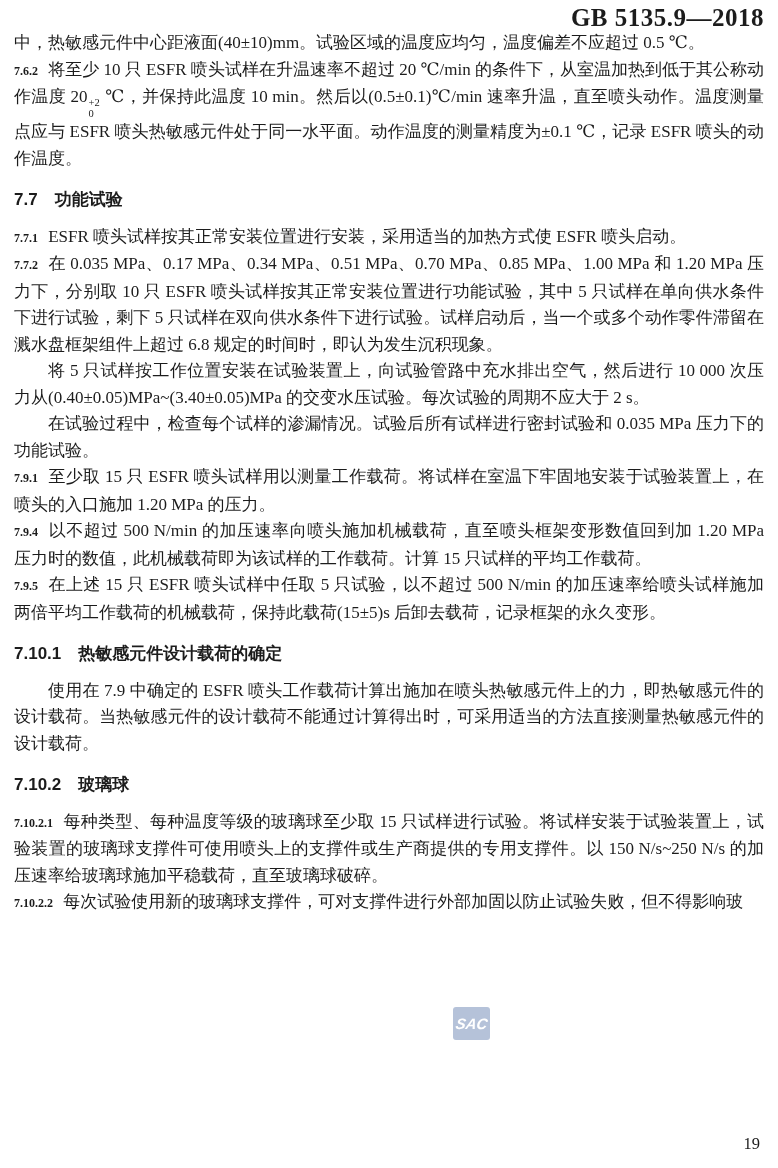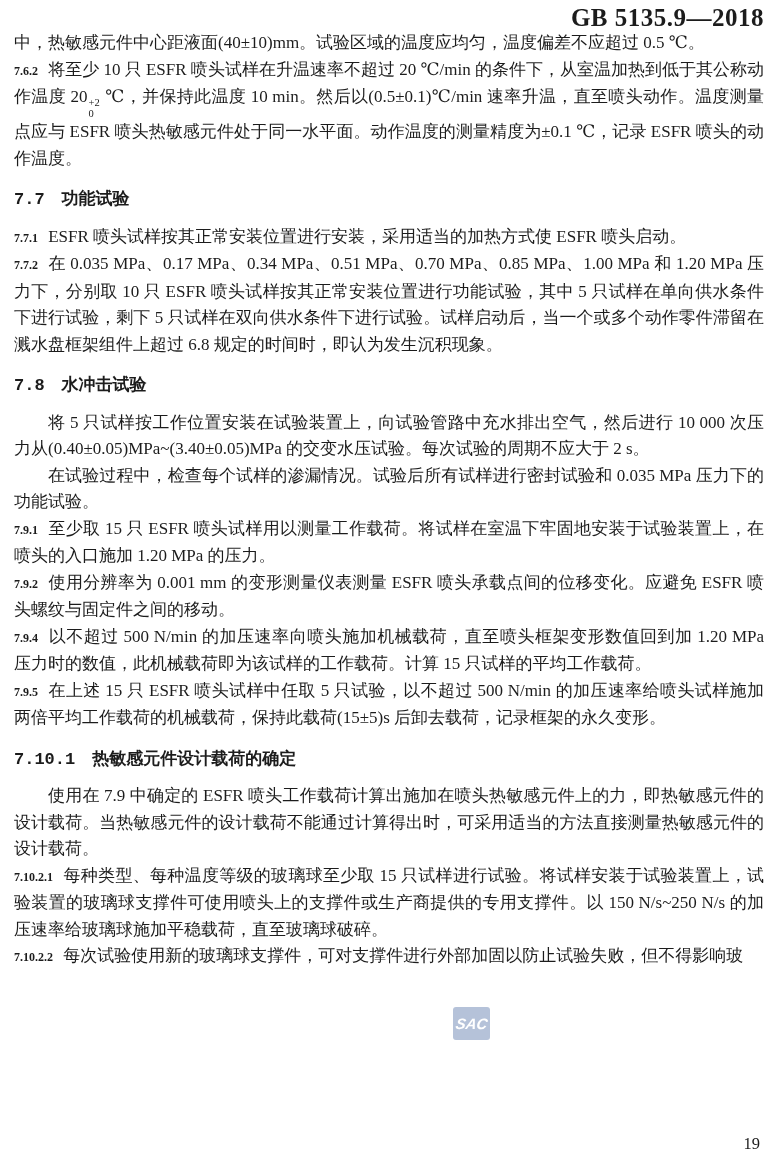--- a/index.html
+++ b/index.html
@@ -31,21 +31,21 @@
   }
   p.indent { text-indent:2em; }
   .cnum {
     font-family:Liberation Serif, serif;
     font-weight:700;
     font-size:12px;
     margin-right:0.85em;
   }
   h2.h, h3.h {
     margin:15px 0 10px 0;
-    font-family:Liberation Mono, monospace;
+    font-family:Liberation Sans, sans-serif;
     font-size:17px;
     font-weight:700;
     line-height:26.5px;
   }
   .hnum { margin-right:1em; }
   .tol {
     display:inline-flex;
     flex-direction:column;
     align-items:flex-start;
     vertical-align:-0.4em;
@@ -94,41 +94,40 @@
         <span class="tsup">+2</span>
         <span class="tsub">0</span>
       </span><span> ℃，并保持此温度 10 min。然后以(0.5±0.1)℃/min 速率升温，直至喷头动作。温度测量点应与 ESFR 喷头热敏感元件处于同一水平面。动作温度的测量精度为±0.1 ℃，记录 ESFR 喷头的动作温度。</span></p>
 
   <h2 class="h"><span class="hnum">7.7</span><span>功能试验</span></h2>
 
   <p class="clause"><span class="cnum">7.7.1</span><span>ESFR 喷头试样按其正常安装位置进行安装，采用适当的加热方式使 ESFR 喷头启动。</span></p>
 
   <p class="clause"><span class="cnum">7.7.2</span><span>在 0.035 MPa、0.17 MPa、0.34 MPa、0.51 MPa、0.70 MPa、0.85 MPa、1.00 MPa 和 1.20 MPa 压力下，分别取 10 只 ESFR 喷头试样按其正常安装位置进行功能试验，其中 5 只试样在单向供水条件下进行试验，剩下 5 只试样在双向供水条件下进行试验。试样启动后，当一个或多个动作零件滞留在溅水盘框架组件上超过 6.8 规定的时间时，即认为发生沉积现象。</span></p>
 
-  <h2 class="h"><span class="hnum">7.8</span><span>水冲击试验</span></h2>
 
   <p class="body indent"><span>将 5 只试样按工作位置安装在试验装置上，向试验管路中充水排出空气，然后进行 10 000 次压力从(0.40±0.05)MPa~(3.40±0.05)MPa 的交变水压试验。每次试验的周期不应大于 2 s。</span></p>
 
   <p class="body indent"><span>在试验过程中，检查每个试样的渗漏情况。试验后所有试样进行密封试验和 0.035 MPa 压力下的功能试验。</span></p>
 
 
   <p class="clause"><span class="cnum">7.9.1</span><span>至少取 15 只 ESFR 喷头试样用以测量工作载荷。将试样在室温下牢固地安装于试验装置上，在喷头的入口施加 1.20 MPa 的压力。</span></p>
 
-  <p class="clause"><span class="cnum">7.9.2</span><span>使用分辨率为 0.001 mm 的变形测量仪表测量 ESFR 喷头承载点间的位移变化。应避免 ESFR 喷头螺纹与固定件之间的移动。</span></p>
 
 
   <p class="clause"><span class="cnum">7.9.4</span><span>以不超过 500 N/min 的加压速率向喷头施加机械载荷，直至喷头框架变形数值回到加 1.20 MPa 压力时的数值，此机械载荷即为该试样的工作载荷。计算 15 只试样的平均工作载荷。</span></p>
 
   <p class="clause"><span class="cnum">7.9.5</span><span>在上述 15 只 ESFR 喷头试样中任取 5 只试验，以不超过 500 N/min 的加压速率给喷头试样施加两倍平均工作载荷的机械载荷，保持此载荷(15±5)s 后卸去载荷，记录框架的永久变形。</span></p>
 
 
   <h3 class="h"><span class="hnum">7.10.1</span><span>热敏感元件设计载荷的确定</span></h3>
 
   <p class="body indent"><span>使用在 7.9 中确定的 ESFR 喷头工作载荷计算出施加在喷头热敏感元件上的力，即热敏感元件的设计载荷。当热敏感元件的设计载荷不能通过计算得出时，可采用适当的方法直接测量热敏感元件的设计载荷。</span></p>
 
+  <h3 class="h"><span class="hnum">7.10.2</span><span>玻璃球</span></h3>
 
   <p class="clause"><span class="cnum">7.10.2.1</span><span>每种类型、每种温度等级的玻璃球至少取 15 只试样进行试验。将试样安装于试验装置上，试验装置的玻璃球支撑件可使用喷头上的支撑件或生产商提供的专用支撑件。以 150 N/s~250 N/s 的加压速率给玻璃球施加平稳载荷，直至玻璃球破碎。</span></p>
 
   <p class="clause"><span class="cnum">7.10.2.2</span><span>每次试验使用新的玻璃球支撑件，可对支撑件进行外部加固以防止试验失败，但不得影响玻</span></p>
 
 </div>
 
 <div class="page-number">19</div>
 
 </body></html>

